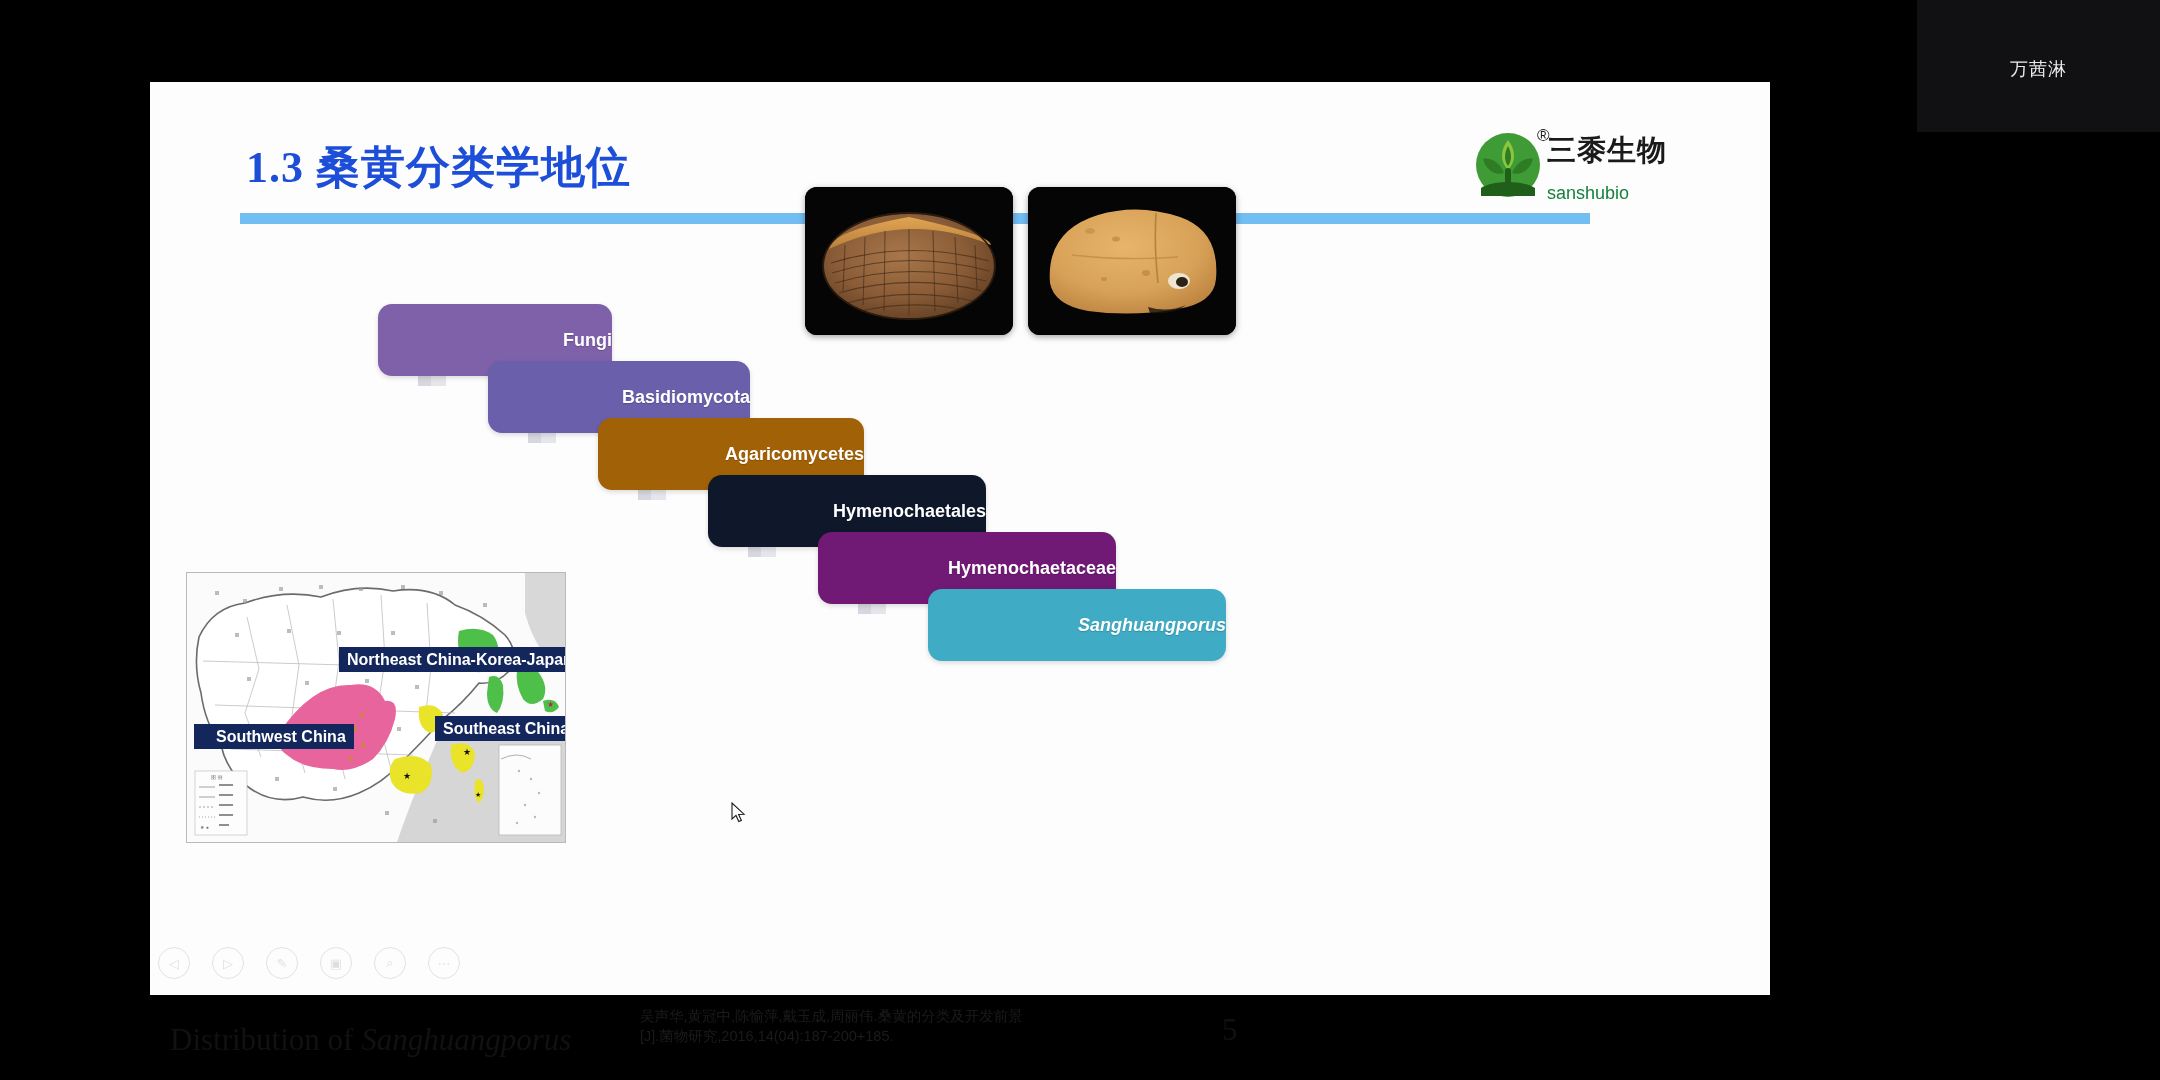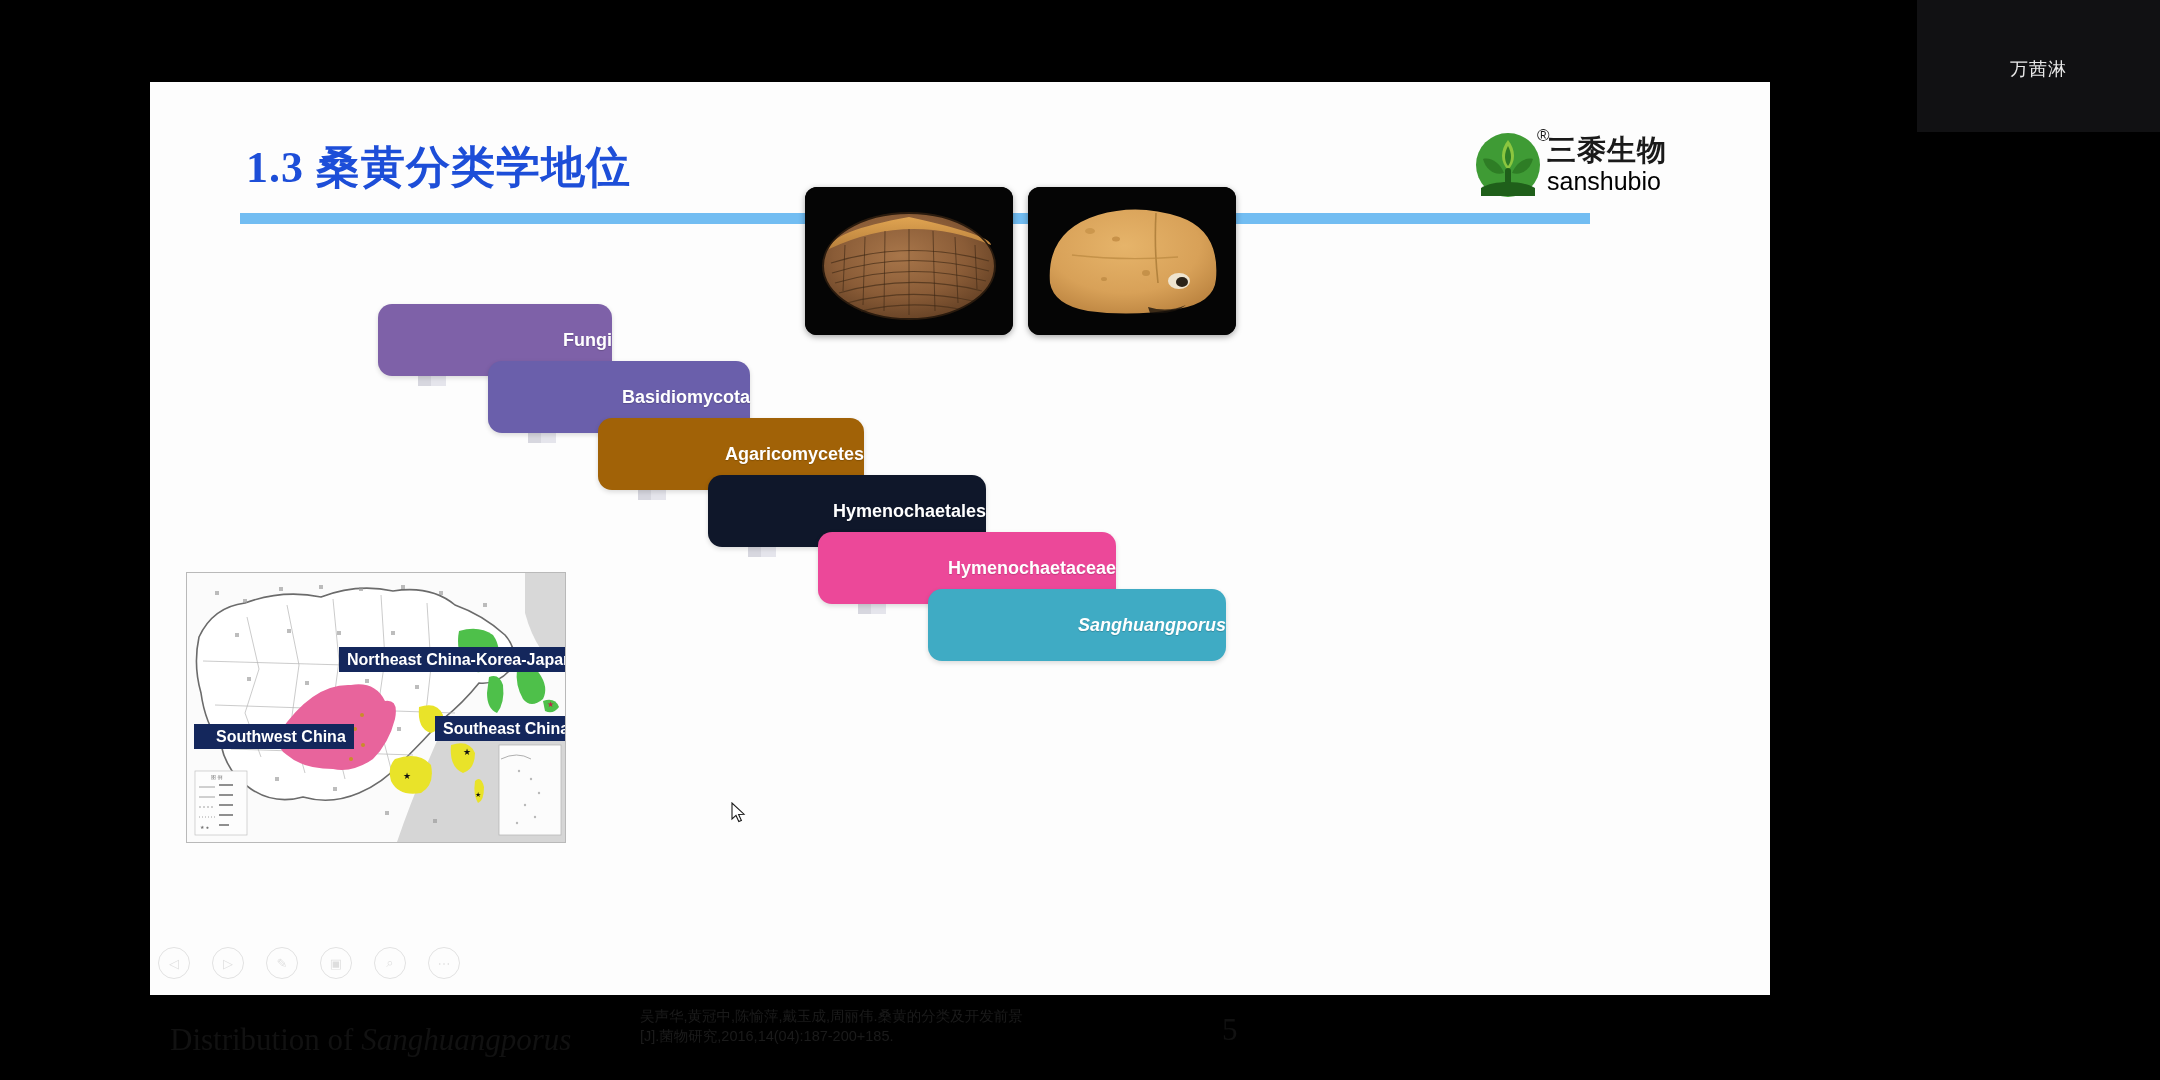--- a/index.html
+++ b/index.html
@@ -95,24 +95,25 @@
   }
   #brand-cn {
     font-size: 29px;
     font-weight: bold;
     color: #1a1a1a;
     line-height: 33px;
     letter-spacing: 1px;
     font-family: "Liberation Sans", sans-serif;
   }
   #brand-en {
-    font-size: 25px;
-    color: #000000;
+    font-size: 18px;
+    color: #15803d;
     line-height: 29px;
     font-family: "Liberation Sans", sans-serif;
+    margin-top: 12px;
   }
   #brand-reg {
     position: absolute;
     left: 62px;
     top: -6px;
     font-size: 17px;
     color: #1a1a1a;
   }
 
   
@@ -293,21 +294,21 @@
     </div>
 
     <div class="tax-box" style="left: 448px; top: 336px; width: 266px; height: 72px; background: #a16207;">
       <span>Agaricomycetes</span>
     </div>
 
     <div class="tax-box" style="left: 558px; top: 393px; width: 278px; height: 72px; background: #0f172a;">
       <span>Hymenochaetales</span>
     </div>
 
-    <div class="tax-box" style="left: 668px; top: 450px; width: 298px; height: 72px; background: #ec4899;">
+    <div class="tax-box" style="left: 668px; top: 450px; width: 298px; height: 72px; background: #701a75;">
       <span>Hymenochaetaceae</span>
     </div>
 
     <div class="tax-box" style="left: 778px; top: 507px; width: 298px; height: 72px; font-style: italic; background: rgb(63, 171, 196);">
       <span>Sanghuangporus</span>
     </div>
 
     <div class="photo-frame" style="left:655px; top:105px; width:208px; height:148px;">
       <svg viewBox="0 0 208 148" width="208" height="148">
         <rect width="208" height="148" fill="#050505"></rect>

